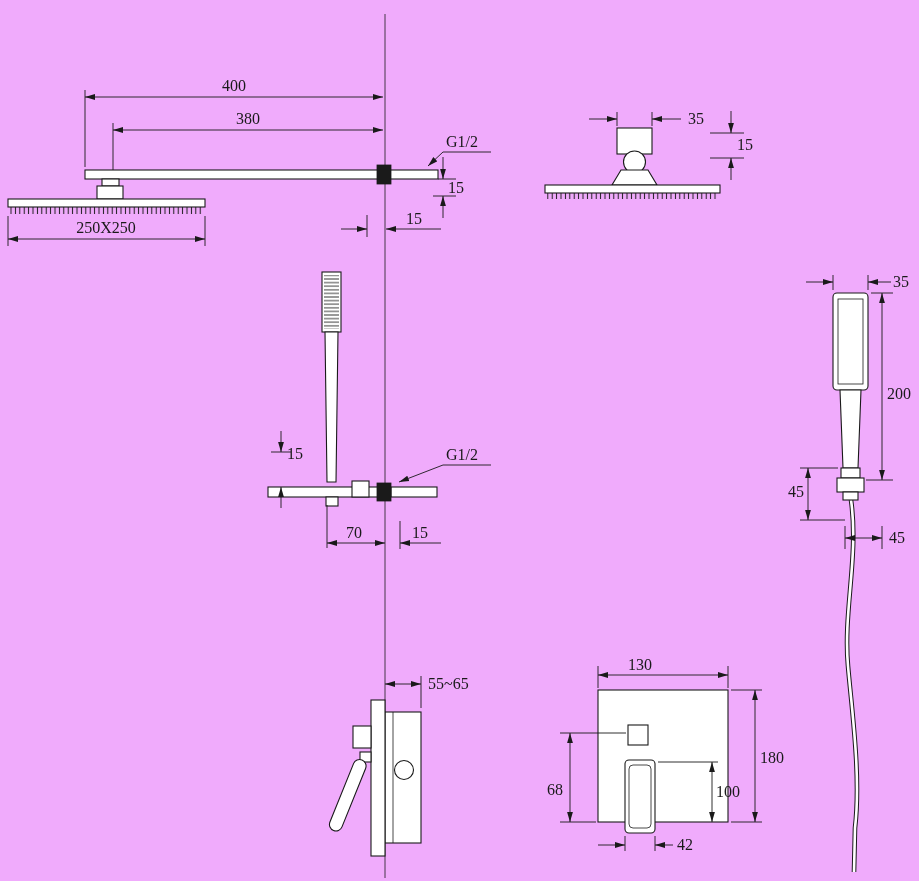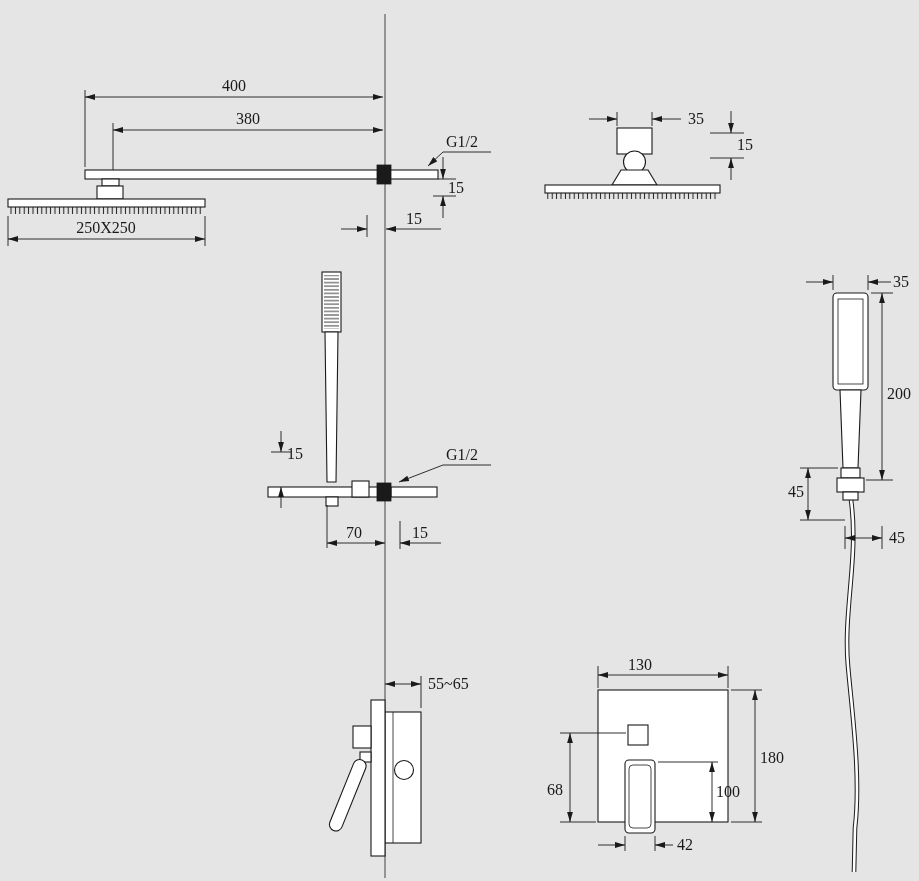--- a/index.html
+++ b/index.html
@@ -1,16 +1,16 @@
 <!DOCTYPE html>
 <html><head>
 <meta charset="utf-8">
 <style>
   html,body{margin:0;padding:0;background:#ffffff;}
-  .frame{position:relative;width:919px;height:881px;background:#e5e5e5;overflow:hidden;}
+  .frame{position:relative;width:919px;height:881px;background:#f0abfc;overflow:hidden;}
   svg{position:absolute;left:0;top:0;}
   text{font-family:"Liberation Serif","DejaVu Serif",serif;font-size:16px;fill:#1a1a1a;}
   .dim{stroke:#1a1a1a;stroke-width:0.9;fill:none;}
   .shape{stroke:#1a1a1a;stroke-width:1.1;fill:#ffffff;}
   .thin{stroke:#1a1a1a;stroke-width:0.8;fill:none;}
   .dark{fill:#1a1a1a;stroke:#1a1a1a;stroke-width:0.8;}
   .hose-outer{stroke:#1a1a1a;stroke-width:4.6;fill:none;}
   .hose-inner{stroke:#ffffff;stroke-width:2.6;fill:none;}
 </style>
 </head>

